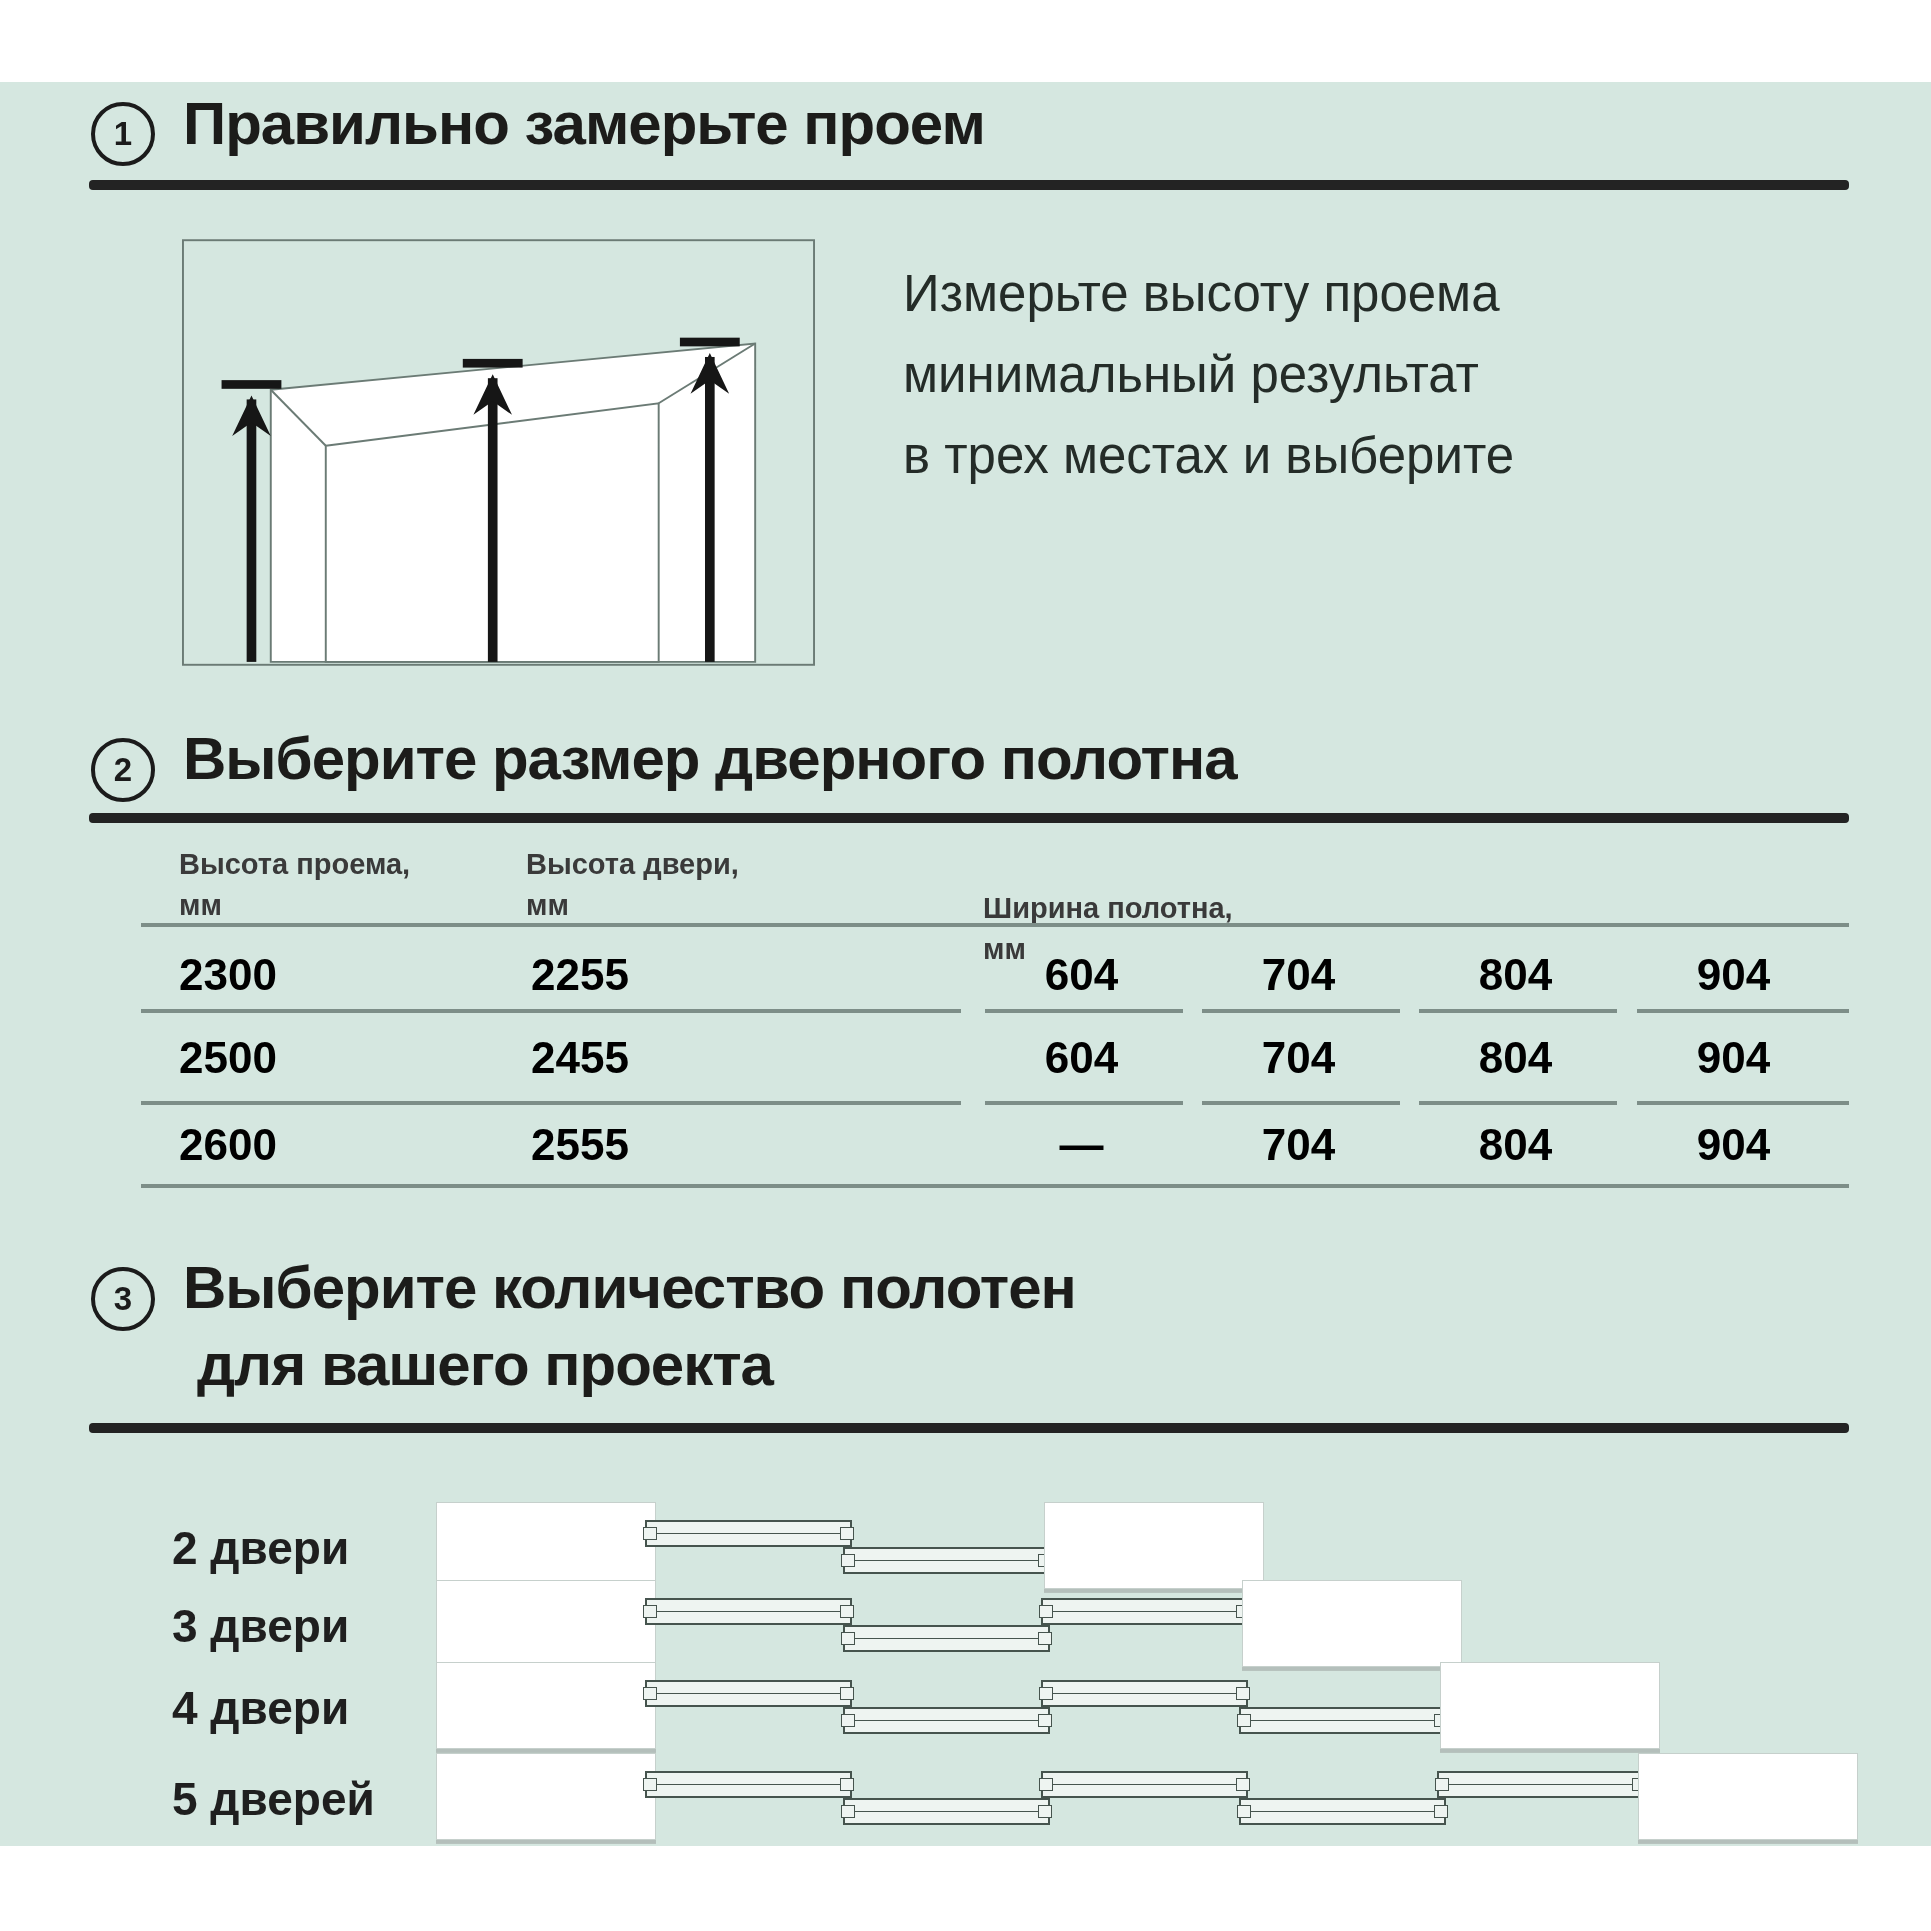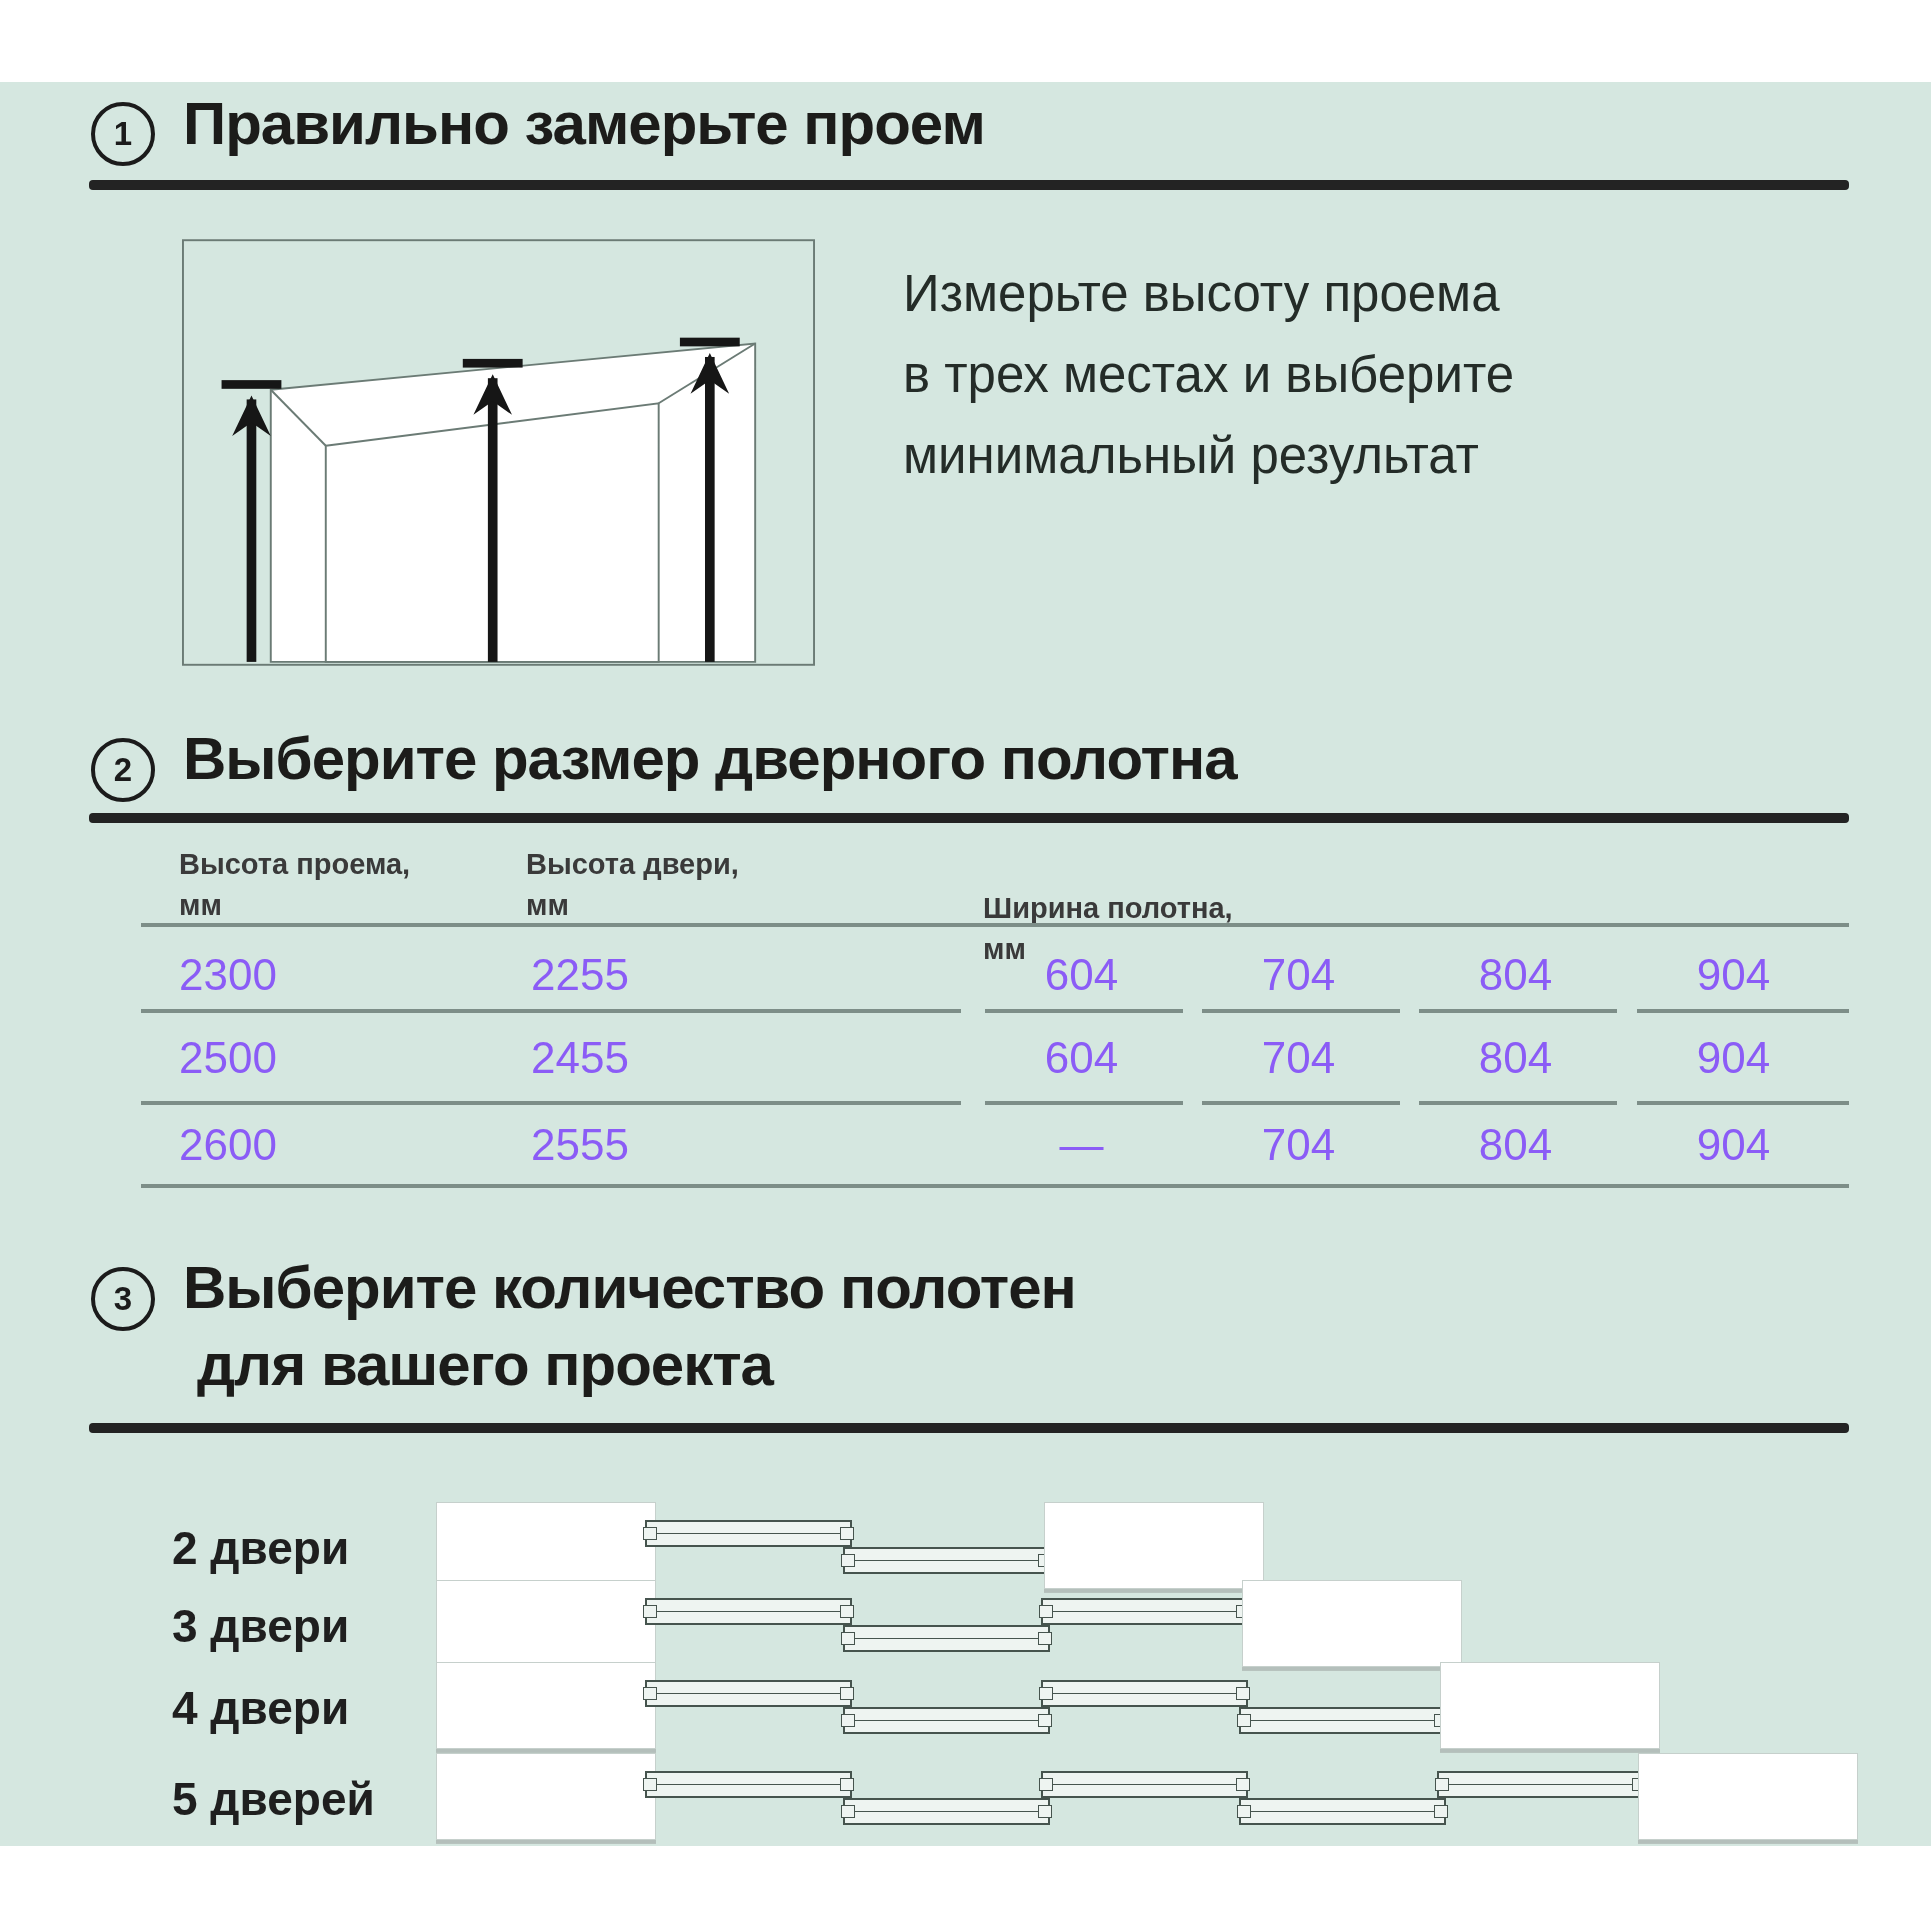--- a/index.html
+++ b/index.html
@@ -21,21 +21,21 @@
 
   
   #diagram-box{position:absolute;left:182px;top:239px;}
   .desc{position:absolute;left:903px;top:253px;font-size:51px;line-height:81px;
         color:#242c28;font-weight:400;}
   .desc div{white-space:nowrap;}
 
   
   .th{position:absolute;top:844px;font-size:29px;font-weight:700;color:#3a3a3a;line-height:41px;}
   #th1{left:179px;} #th2{left:526px;} #th3{left:983px;margin-top:44px;}
-  .td{position:absolute;font-size:44px;font-weight:400;color:#8b5cf6;white-space:nowrap;}
+  .td{position:absolute;font-size:44px;font-weight:700;color:#000000;white-space:nowrap;}
   .row1{top:950px;} .row2{top:1033px;} .row3{top:1120px;}
   .cL1{left:179px;} .cL2{left:531px;}
   .cW{width:193px;text-align:center;}
   .w1{left:985px;} .w2{left:1202px;} .w3{left:1419px;} .w4{left:1637px;}
   .tline{position:absolute;height:3.9px;background:#7d8e88;}
   .thead-line{left:141px;top:923px;width:1708px;}
   .tbot-line{left:141px;top:1184px;width:1708px;}
   .seg-a{left:141px;width:820px;} .seg-b{left:985px;width:198px;}
   .seg-c{left:1202px;width:198px;} .seg-d{left:1419px;width:198px;} .seg-e{left:1637px;width:212px;}
   .sep1{top:1009px;} .sep2{top:1101px;}
@@ -89,22 +89,22 @@
       <g fill="#161616">
         <rect x="516" y="102" width="62" height="9"></rect>
         <rect x="542" y="122" width="10" height="316"></rect>
         <polygon points="547,118 527,160 547,146 567,160"></polygon>
       </g>
     </svg>
   </div>
 
   <div class="desc">
     <div>Измерьте высоту проема</div>
+    <div>минимальный результат</div>
     <div>в трех местах и выберите</div>
-    <div>минимальный результат</div>
   </div>
 
   <div class="num-circle" id="c2">
     <span>2</span>
   </div>
   <div class="h-title" id="h2t">Выберите размер дверного полотна</div>
   <div class="rule" id="r2"></div>
 
   <div class="th" id="th1">
     <div>Высота проема,</div>

